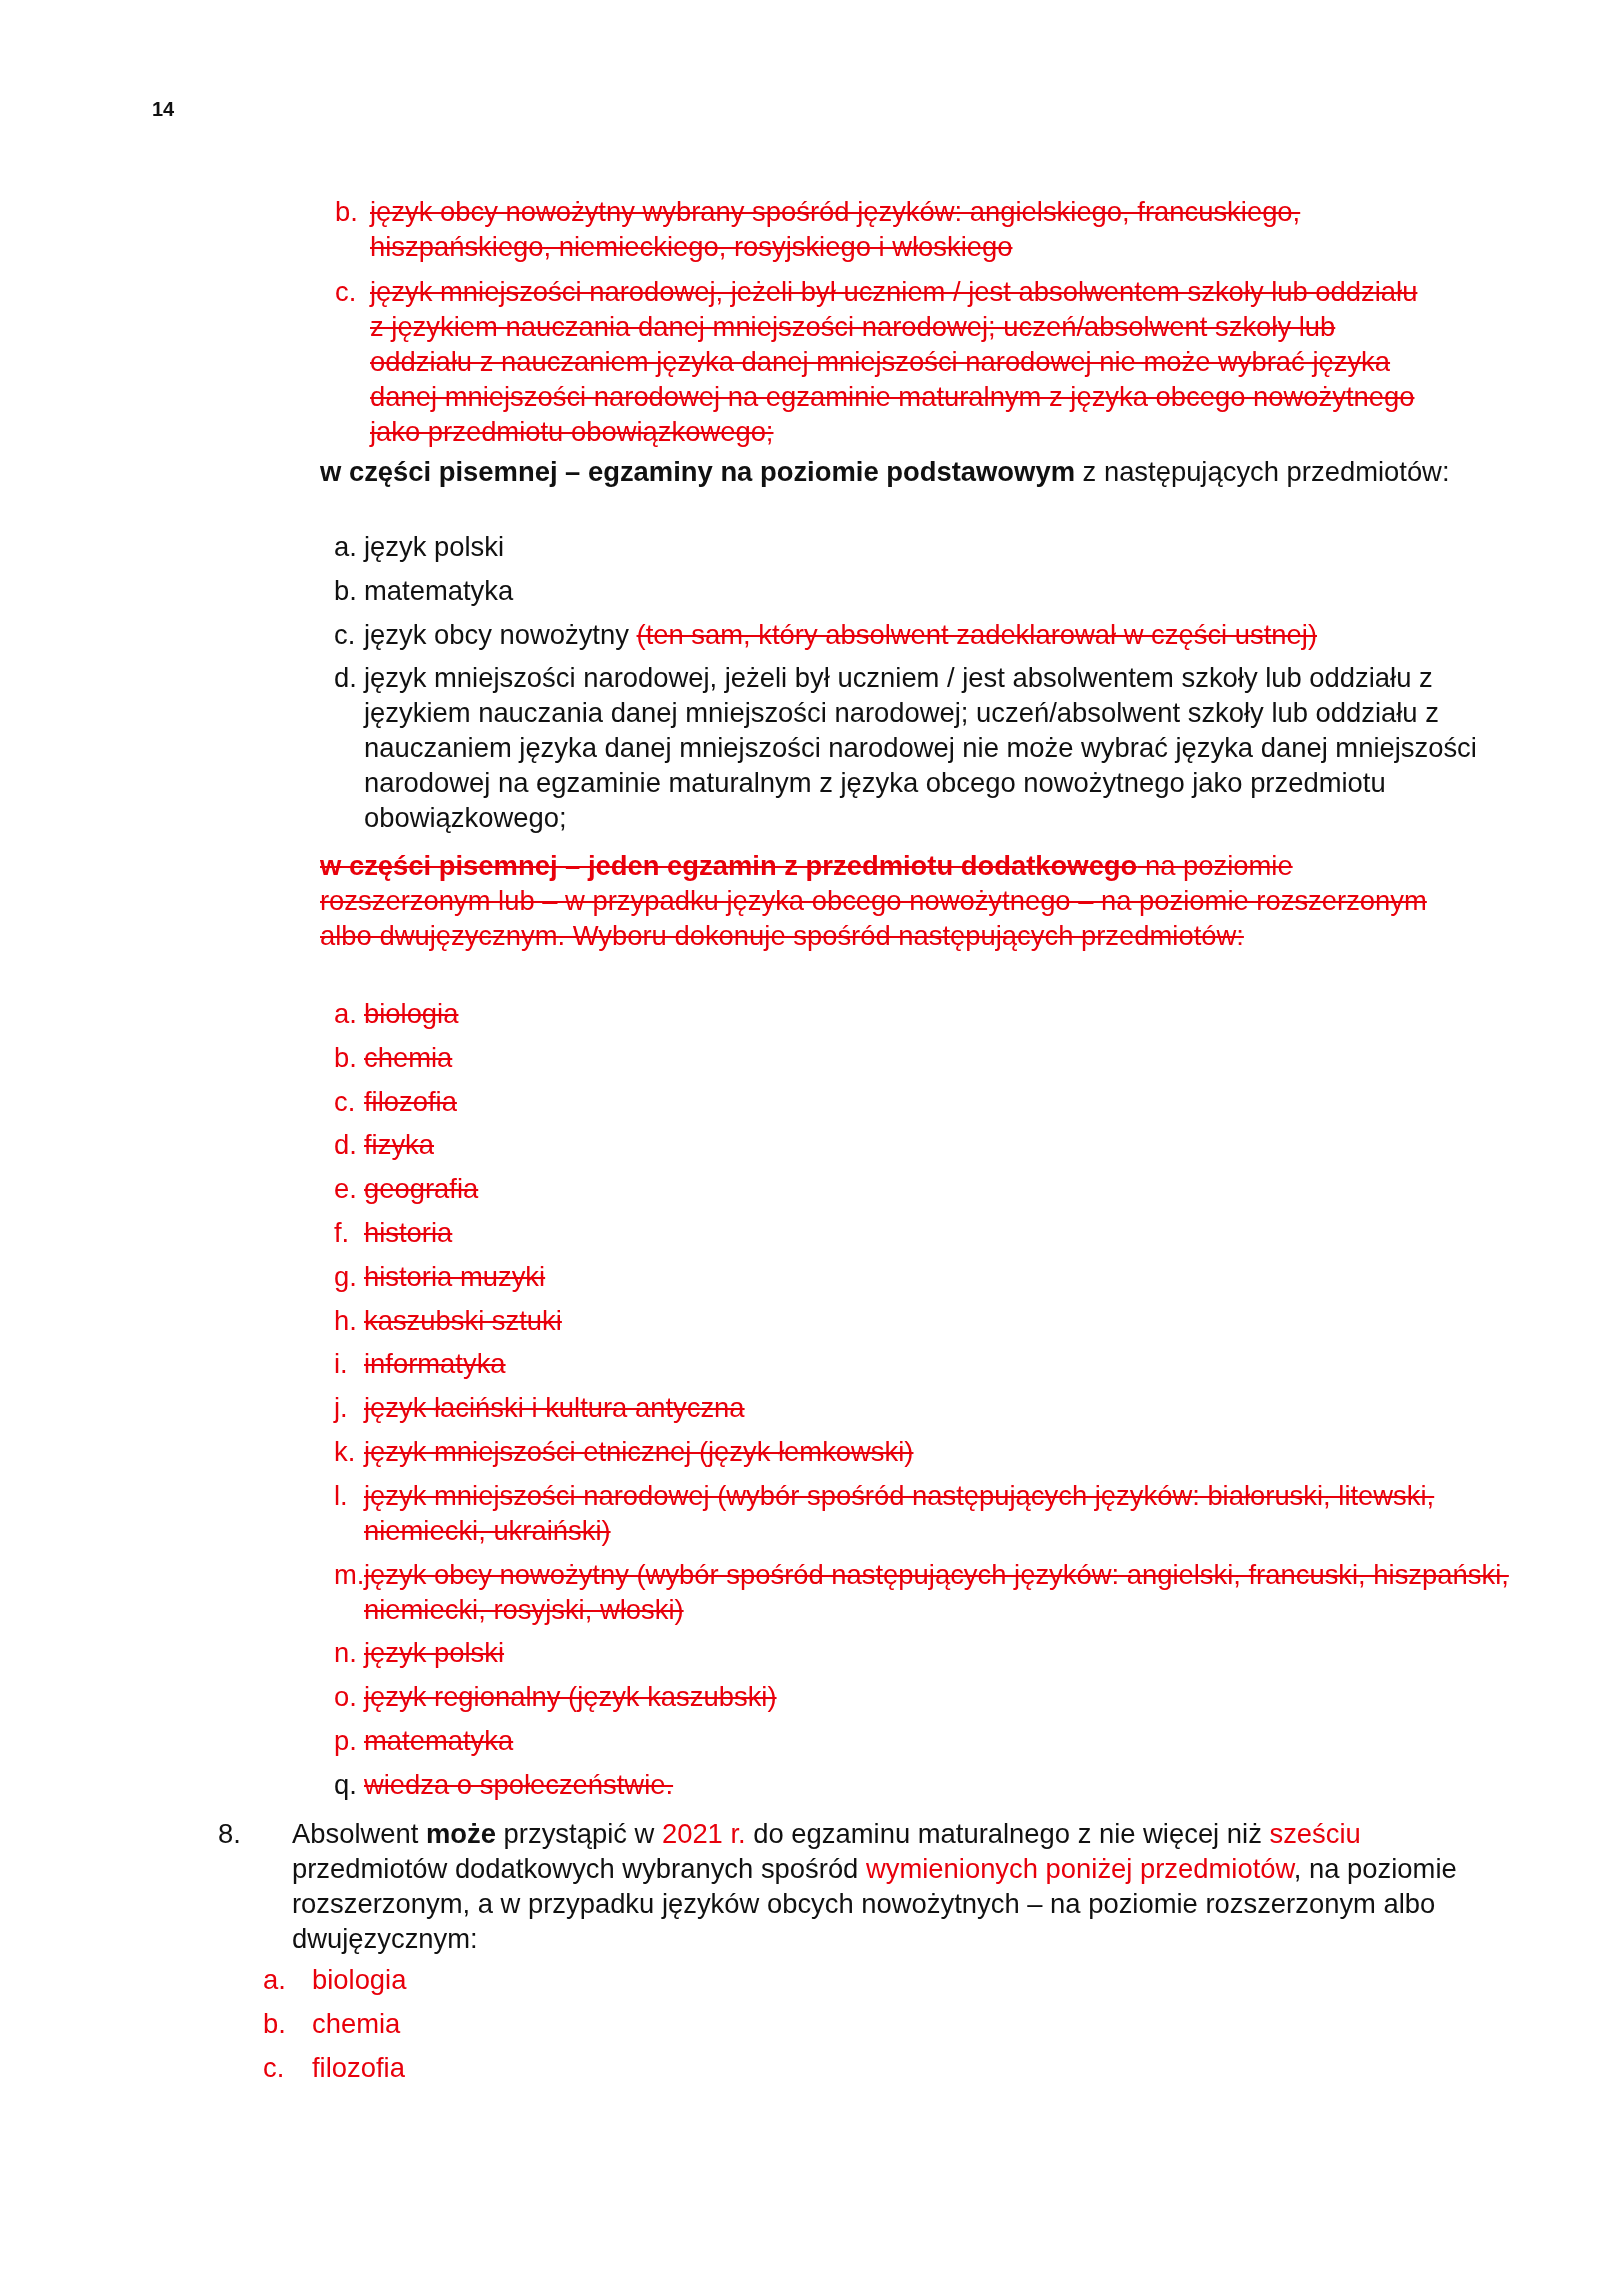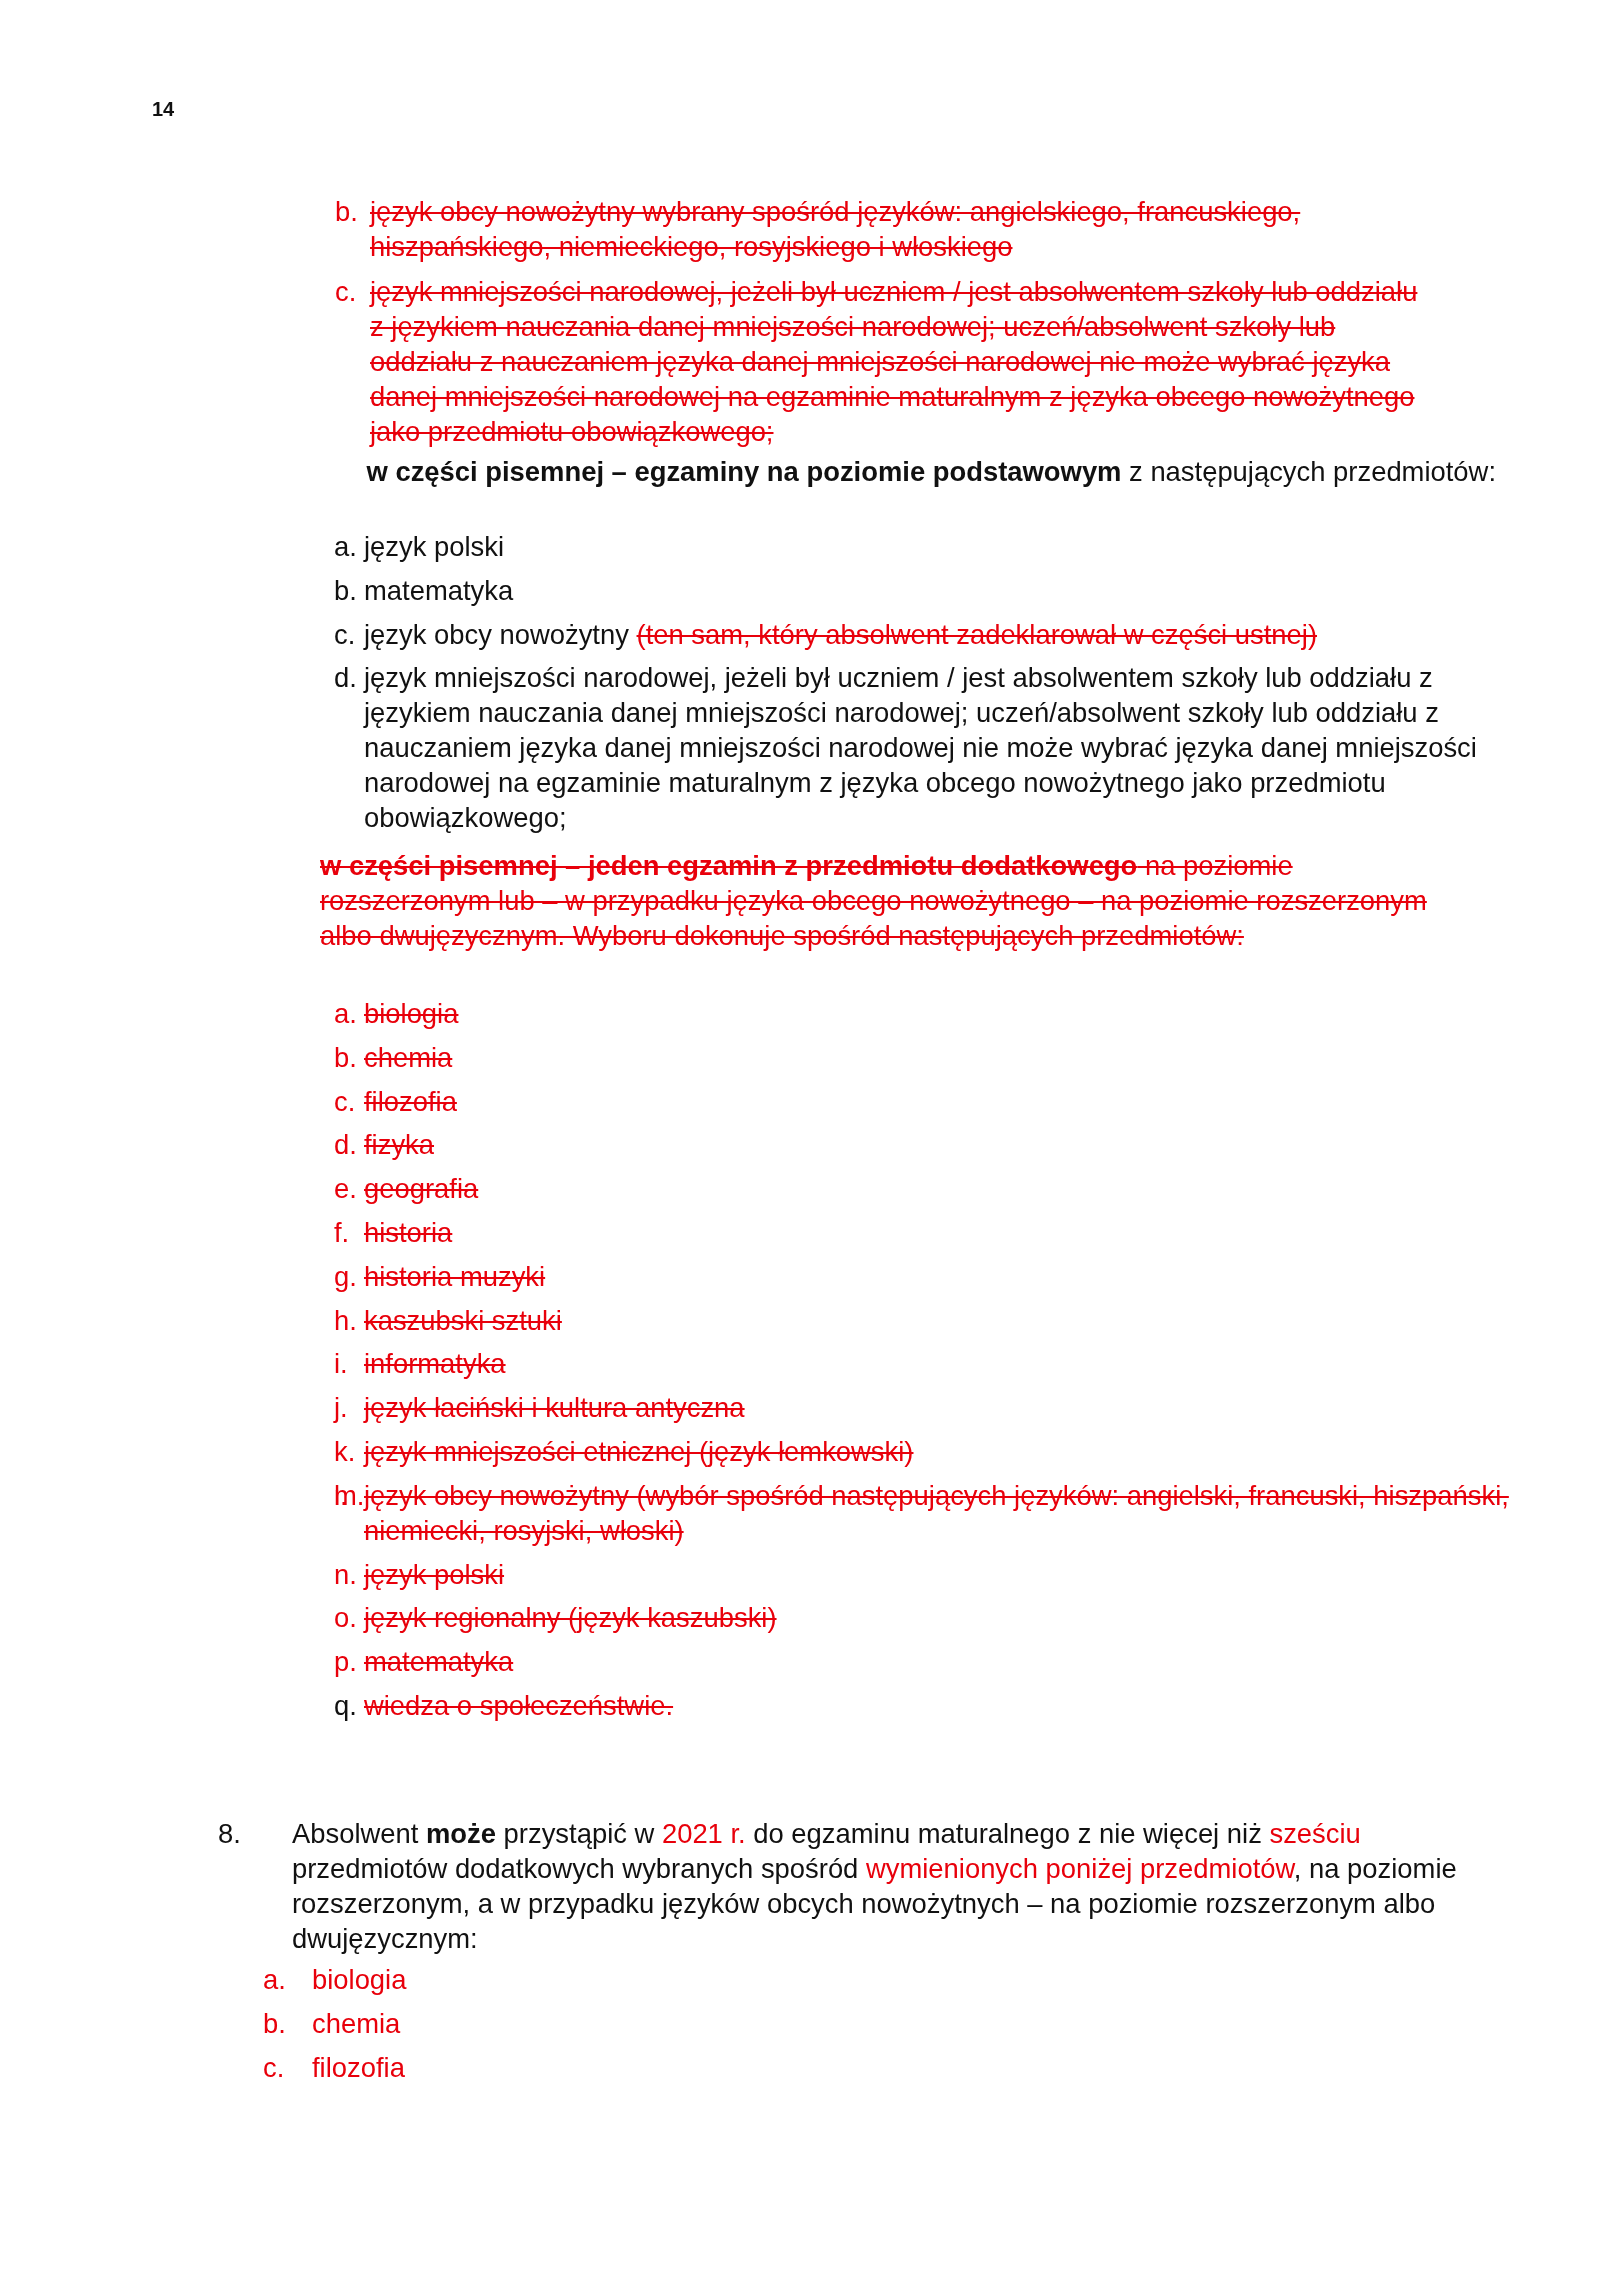--- a/index.html
+++ b/index.html
@@ -19,21 +19,21 @@
   .strike { text-decoration: line-through; text-decoration-thickness: 2px; }
   .bold { font-weight: bold; }
 
   .block { position: absolute; font-size: 27.4px; }
 
   
   .list-top { left: 335px; top: 194px; width: 1098px; line-height: 35px; }
   .list-top .li { position: relative; padding-left: 35px; margin-bottom: 9.8px; }
   .list-top .marker { position: absolute; left: 0; top: 0; }
 
-  .para-basic { left: 320px; top: 454px; width: 1176px; line-height: 35px; text-align: right; }
+  .para-basic { left: 320px; top: 454px; width: 1176px; line-height: 35px; }
 
   .list-basic { left: 334px; top: 529px; width: 1166px; line-height: 35px; }
   .list-basic .li { position: relative; padding-left: 30px; margin-bottom: 8.8px; }
   .list-basic .marker { position: absolute; left: 0; top: 0; }
 
   .para-extra { left: 320px; top: 848px; width: 1108px; line-height: 35px; }
 
   .list-extra { left: 334px; top: 996px; width: 1176px; line-height: 35px; }
   .list-extra .li { position: relative; padding-left: 30px; margin-bottom: 8.8px; }
   .list-extra .marker { position: absolute; left: 0; top: 0; }
@@ -97,21 +97,21 @@
   <div class="li"><span class="marker">b.</span><span class="strike">chemia</span></div>
   <div class="li"><span class="marker">c.</span><span class="strike">filozofia</span></div>
   <div class="li"><span class="marker">d.</span><span class="strike">fizyka</span></div>
   <div class="li"><span class="marker">e.</span><span class="strike">geografia</span></div>
   <div class="li"><span class="marker">f.</span><span class="strike">historia</span></div>
   <div class="li"><span class="marker">g.</span><span class="strike">historia muzyki</span></div>
   <div class="li"><span class="marker">h.</span><span class="strike">kaszubski sztuki</span></div>
   <div class="li"><span class="marker">i.</span><span class="strike">informatyka</span></div>
   <div class="li"><span class="marker">j.</span><span class="strike">język łaciński i kultura antyczna</span></div>
   <div class="li"><span class="marker">k.</span><span class="strike">język mniejszości etnicznej (język łemkowski)</span></div>
-  <div class="li"><span class="marker">l.</span></div>
+  <div class="li"><span class="marker">l.</span><span class="strike">język mniejszości narodowej (wybór spośród następujących języków: białoruski, litewski, niemiecki, ukraiński)</span></div>
   <div class="li"><span class="marker">m.</span><span class="strike">język obcy nowożytny (wybór spośród następujących języków: angielski, francuski, hiszpański, niemiecki, rosyjski, włoski)</span></div>
   <div class="li"><span class="marker">n.</span><span class="strike">język polski</span></div>
   <div class="li"><span class="marker">o.</span><span class="strike">język regionalny (język kaszubski)</span></div>
   <div class="li"><span class="marker">p.</span><span class="strike">matematyka</span></div>
   <div class="li"><span class="marker" style="color:#111111">q.</span><span class="strike">wiedza o społeczeństwie.</span></div>
 </div>
 
 <div class="block item8">
   <span class="num">8.</span>
   <span class="body"><span>Absolwent </span><span class="bold">może</span><span> przystąpić w </span><span class="red">2021 r.</span><span> do egzaminu maturalnego z nie więcej niż </span><span class="red">sześciu</span><span> przedmiotów dodatkowych wybranych spośród </span><span class="red">wymienionych poniżej przedmiotów</span><span>, na poziomie rozszerzonym, a w przypadku języków obcych nowożytnych – na poziomie rozszerzonym albo dwujęzycznym:</span></span>

